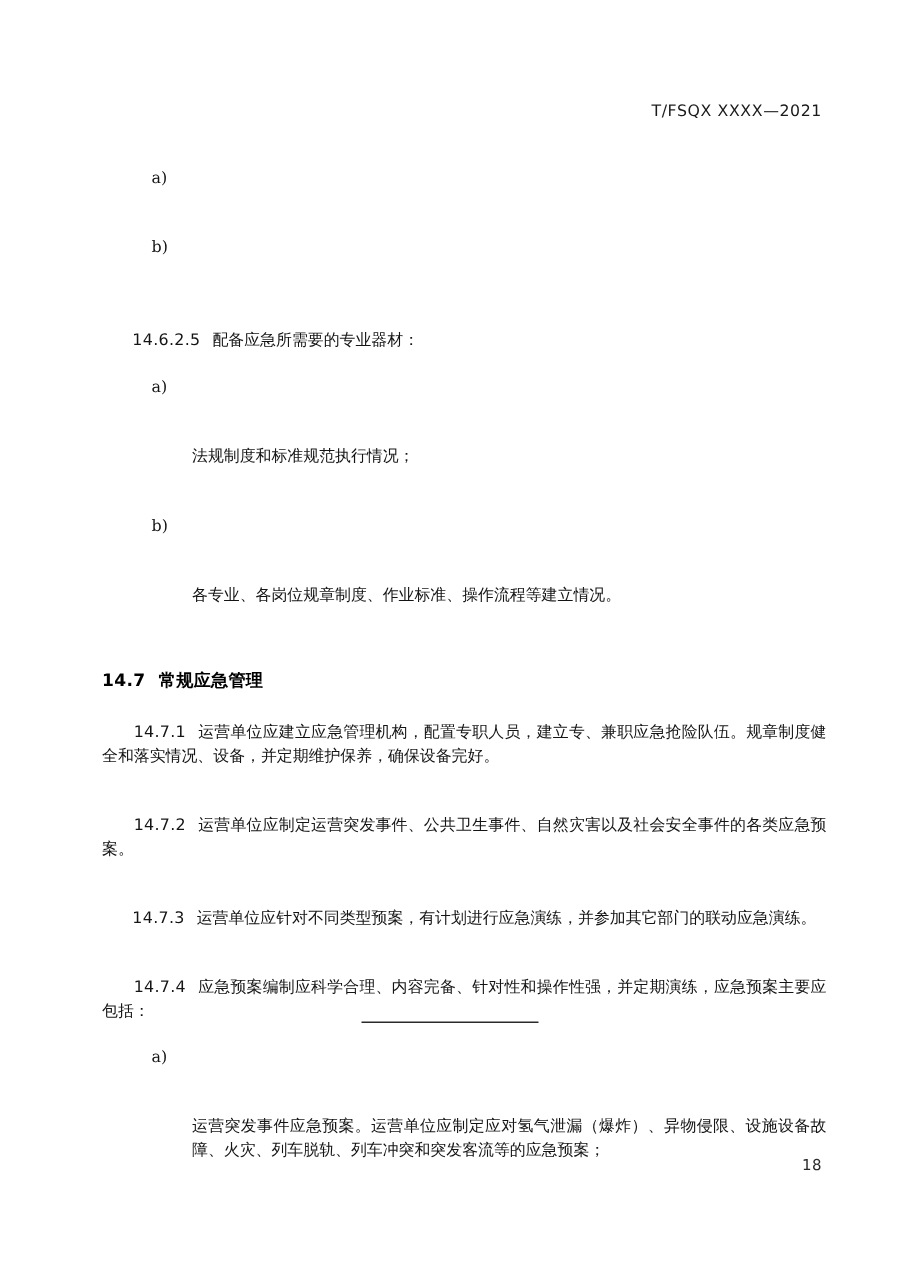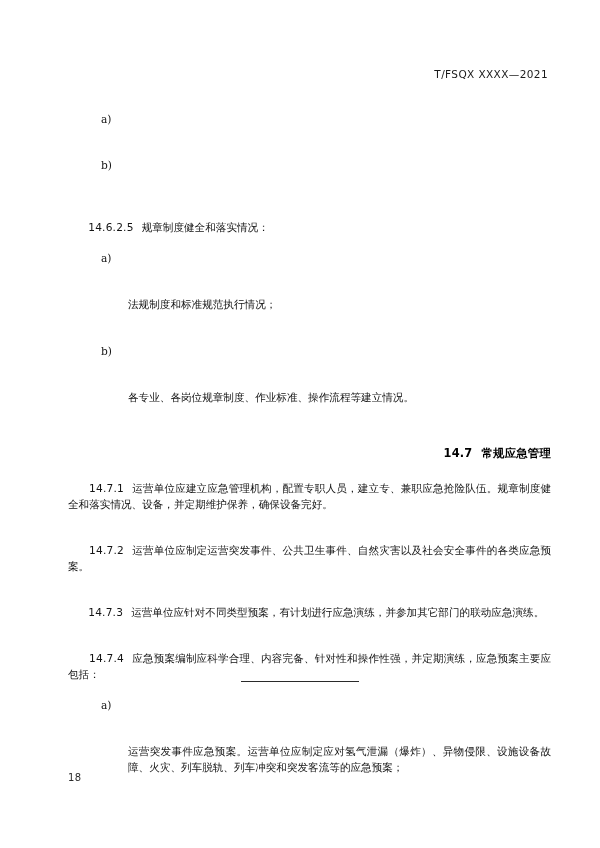--- a/index.html
+++ b/index.html
@@ -89,21 +89,20 @@
   }
 
   
   .section-head {
     margin: 0;
     font-size: 11.4px;
     line-height: 15.45px;
     font-weight: 700;
     color: #000;
     letter-spacing: 0.2px;
-    text-align: right;
   }
   .section-head .hnum {
     margin-right: 9px;
   }
 
   .gap-before-head { height: 9px; }
   .gap-after-head  { height: 5px; }
 
   
   .end-rule-wrap {
@@ -120,21 +119,21 @@
     border-top: 1.6px solid #2a2a2a;
     vertical-align: middle;
   }
 
   
   .page-number {
     position: absolute;
     top: 772px;
     left: 68px;
     right: 52px;
-    text-align: left;
+    text-align: right;
     font-size: 10px;
     color: #2b2b2b;
     letter-spacing: 0.3px;
   }
 </style>
 </head>
 <body>
 
 <div class="page">
 
@@ -145,21 +144,21 @@
   <div class="body-block">
 
     <div class="line list-item">
       <span class="marker">a)</span>
     </div>
     <div class="line list-item">
       <span class="marker">b)</span>
     </div>
 
     <div class="line clause">
-      <span class="num">14.6.2.5</span><span>规章制度健全和落实情况：</span>
+      <span class="num">14.6.2.5</span><span>配备应急所需要的专业器材：</span>
     </div>
     <div class="line list-item">
       <span class="marker">a)</span>
       <span class="itxt">法规制度和标准规范执行情况；</span>
     </div>
     <div class="line list-item">
       <span class="marker">b)</span>
       <span class="itxt">各专业、各岗位规章制度、作业标准、操作流程等建立情况。</span>
     </div>
 

